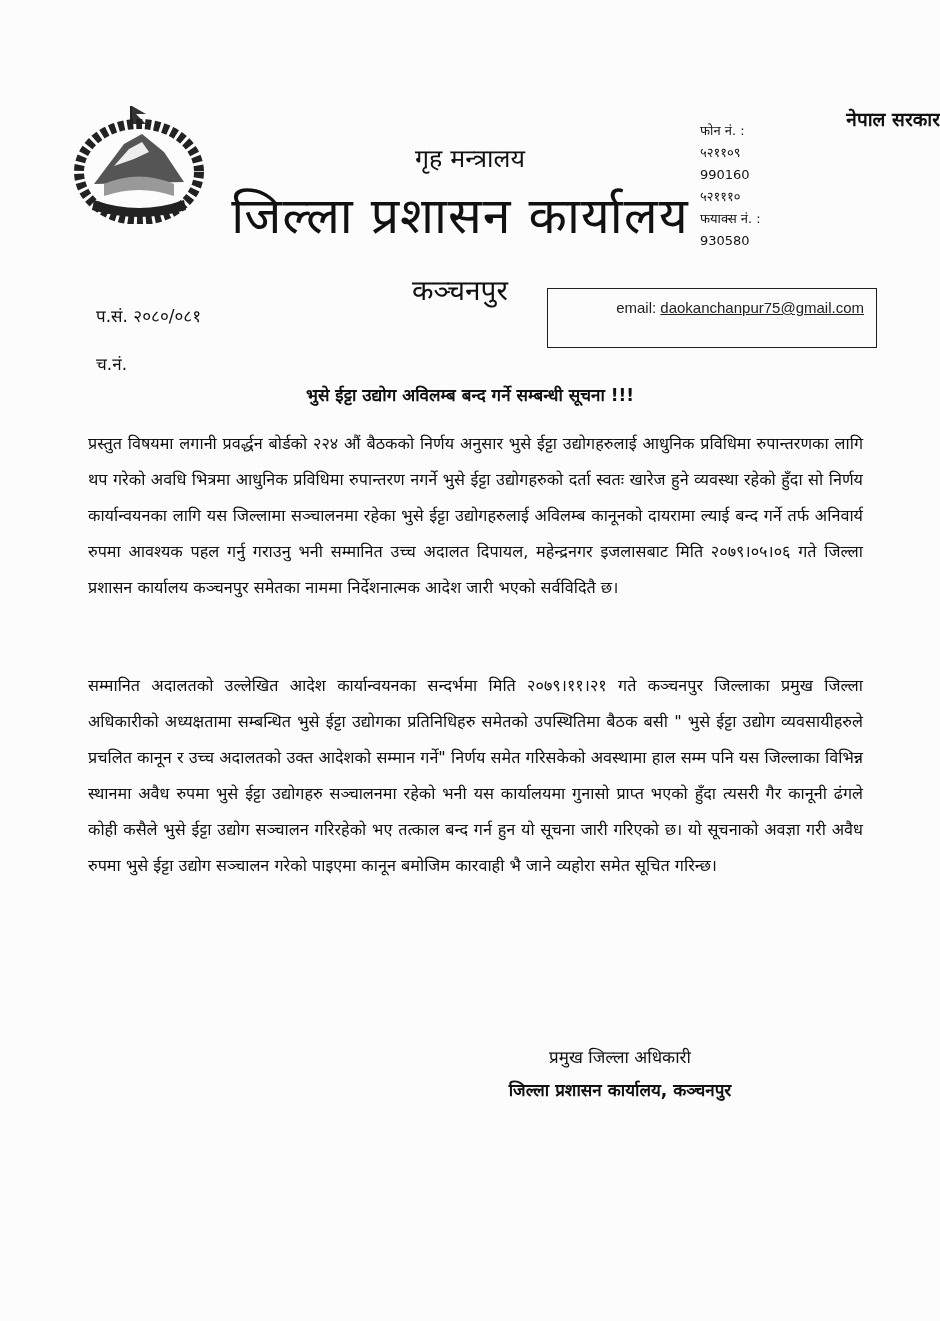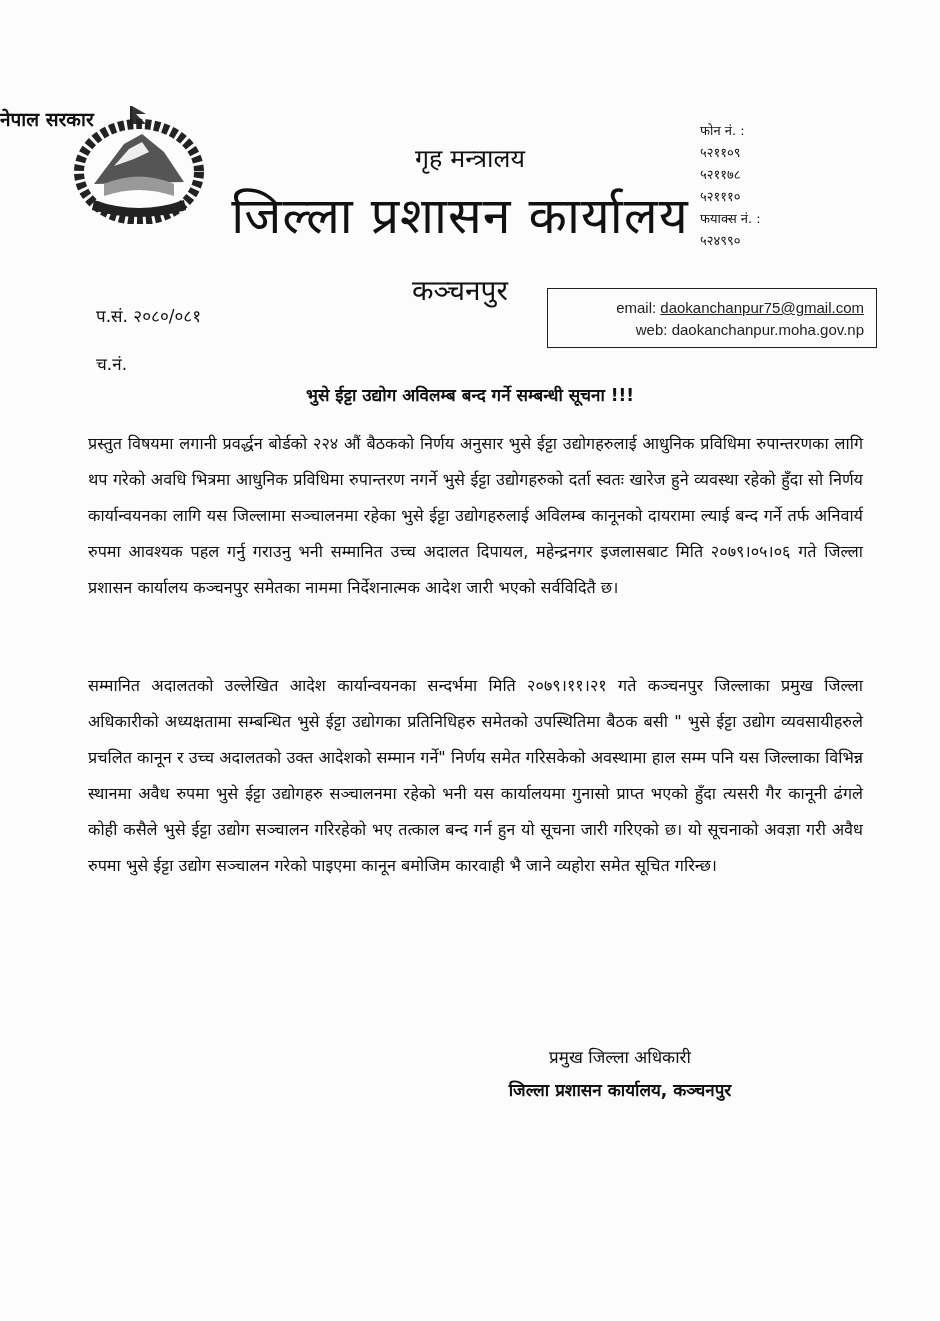--- a/index.html
+++ b/index.html
@@ -2,21 +2,21 @@
 <html><head>
 <meta charset="utf-8">
 <style>
   html, body { margin: 0; padding: 0; }
   body {
     width: 940px; height: 1321px; background: #fdfcfd; position: relative; overflow: hidden;
     font-family: "DejaVu Sans", sans-serif; color: #111;
   }
   .abs { position: absolute; }
   #emblem { left: 64px; top: 104px; width: 150px; height: 120px; }
-  #hdr-gov { left: 0; width: 940px; top: 106px; text-align: left; font-size: 19px; font-weight: bold; }
+  #hdr-gov { left: 0; width: 940px; top: 106px; text-align: right; font-size: 19px; font-weight: bold; }
   #hdr-ministry { left: 0; width: 940px; top: 140px; text-align: center; font-size: 25px; }
   #hdr-office { left: 225px; width: 470px; top: 180px; text-align: center; font-size: 50px; letter-spacing: 1px; }
   #hdr-district { left: 0; width: 920px; top: 270px; text-align: center; font-size: 28px; }
   #contact-phones { left: 700px; top: 120px; width: 185px; font-size: 13px; line-height: 22px; }
   .ph-row { display: flex; justify-content: space-between; flex-direction: column; }
   .ph-label { margin-right: 6px; }
   .ph-val { width: 70px; text-align: left; }
   #contact-box {
     left: 547px; top: 288px; width: 330px; height: 60px; border: 1.5px solid #222;
     box-sizing: border-box; text-align: right; padding: 8px 12px 16px 0;
@@ -51,39 +51,35 @@
 <div id="hdr-ministry" class="abs">गृह मन्त्रालय</div>
 <div id="hdr-office" class="abs">जिल्ला प्रशासन कार्यालय</div>
 <div id="hdr-district" class="abs">कञ्चनपुर</div>
 
 <div id="contact-phones" class="abs">
   <div class="ph-row">
     <span class="ph-label">फोन नं. :</span>
     <span class="ph-val">५२११०९</span>
   </div>
   <div class="ph-row">
-    <span class="ph-val">५२११७८</span>
+    <span class="ph-val">990160</span>
   </div>
   <div class="ph-row">
     <span class="ph-val">५२१११०</span>
   </div>
   <div class="ph-row">
     <span class="ph-label">फयाक्स नं. :</span>
-    <span class="ph-val">५२४९९०</span>
+    <span class="ph-val">930580</span>
   </div>
 </div>
 
 <div id="contact-box" class="abs">
   <div>
     <span>email:</span>
     <u>daokanchanpur75@gmail.com</u>
-  </div>
-  <div>
-    <span>web:</span>
-    <span>daokanchanpur.moha.gov.np</span>
   </div>
 </div>
 
 <div id="ref-no" class="abs">प.सं. २०८०/०८१</div>
 <div id="disp-no" class="abs">च.नं.</div>
 
 <div id="subject" class="abs">भुसे ईट्टा उद्योग अविलम्ब बन्द गर्ने सम्बन्धी सूचना !!!</div>
 
 <div id="para1" class="abs para">प्रस्तुत विषयमा लगानी प्रवर्द्धन बोर्डको २२४ औं बैठकको निर्णय अनुसार भुसे ईट्टा उद्योगहरुलाई आधुनिक प्रविधिमा रुपान्तरणका लागि थप गरेको अवधि भित्रमा आधुनिक प्रविधिमा रुपान्तरण नगर्ने भुसे ईट्टा उद्योगहरुको दर्ता स्वतः खारेज हुने व्यवस्था रहेको हुँदा सो निर्णय कार्यान्वयनका लागि यस जिल्लामा सञ्चालनमा रहेका भुसे ईट्टा उद्योगहरुलाई अविलम्ब कानूनको दायरामा ल्याई बन्द गर्ने तर्फ अनिवार्य रुपमा आवश्यक पहल गर्नु गराउनु भनी सम्मानित उच्च अदालत दिपायल, महेन्द्रनगर इजलासबाट मिति २०७९।०५।०६ गते जिल्ला प्रशासन कार्यालय कञ्चनपुर समेतका नाममा निर्देशनात्मक आदेश जारी भएको सर्वविदितै छ।</div>
 <div id="para2" class="abs para">सम्मानित अदालतको उल्लेखित आदेश कार्यान्वयनका सन्दर्भमा मिति २०७९।११।२१ गते कञ्चनपुर जिल्लाका प्रमुख जिल्ला अधिकारीको अध्यक्षतामा सम्बन्धित भुसे ईट्टा उद्योगका प्रतिनिधिहरु समेतको उपस्थितिमा बैठक बसी " भुसे ईट्टा उद्योग व्यवसायीहरुले प्रचलित कानून र उच्च अदालतको उक्त आदेशको सम्मान गर्ने"  निर्णय समेत गरिसकेको अवस्थामा हाल सम्म पनि यस जिल्लाका विभिन्न स्थानमा अवैध रुपमा भुसे ईट्टा उद्योगहरु सञ्चालनमा रहेको भनी यस कार्यालयमा गुनासो प्राप्त भएको हुँदा त्यसरी गैर कानूनी ढंगले कोही कसैले भुसे ईट्टा उद्योग सञ्चालन गरिरहेको भए तत्काल बन्द गर्न हुन यो सूचना जारी गरिएको छ। यो सूचनाको अवज्ञा गरी अवैध रुपमा भुसे ईट्टा उद्योग सञ्चालन गरेको पाइएमा कानून बमोजिम कारवाही भै जाने व्यहोरा समेत सूचित गरिन्छ।</div>

